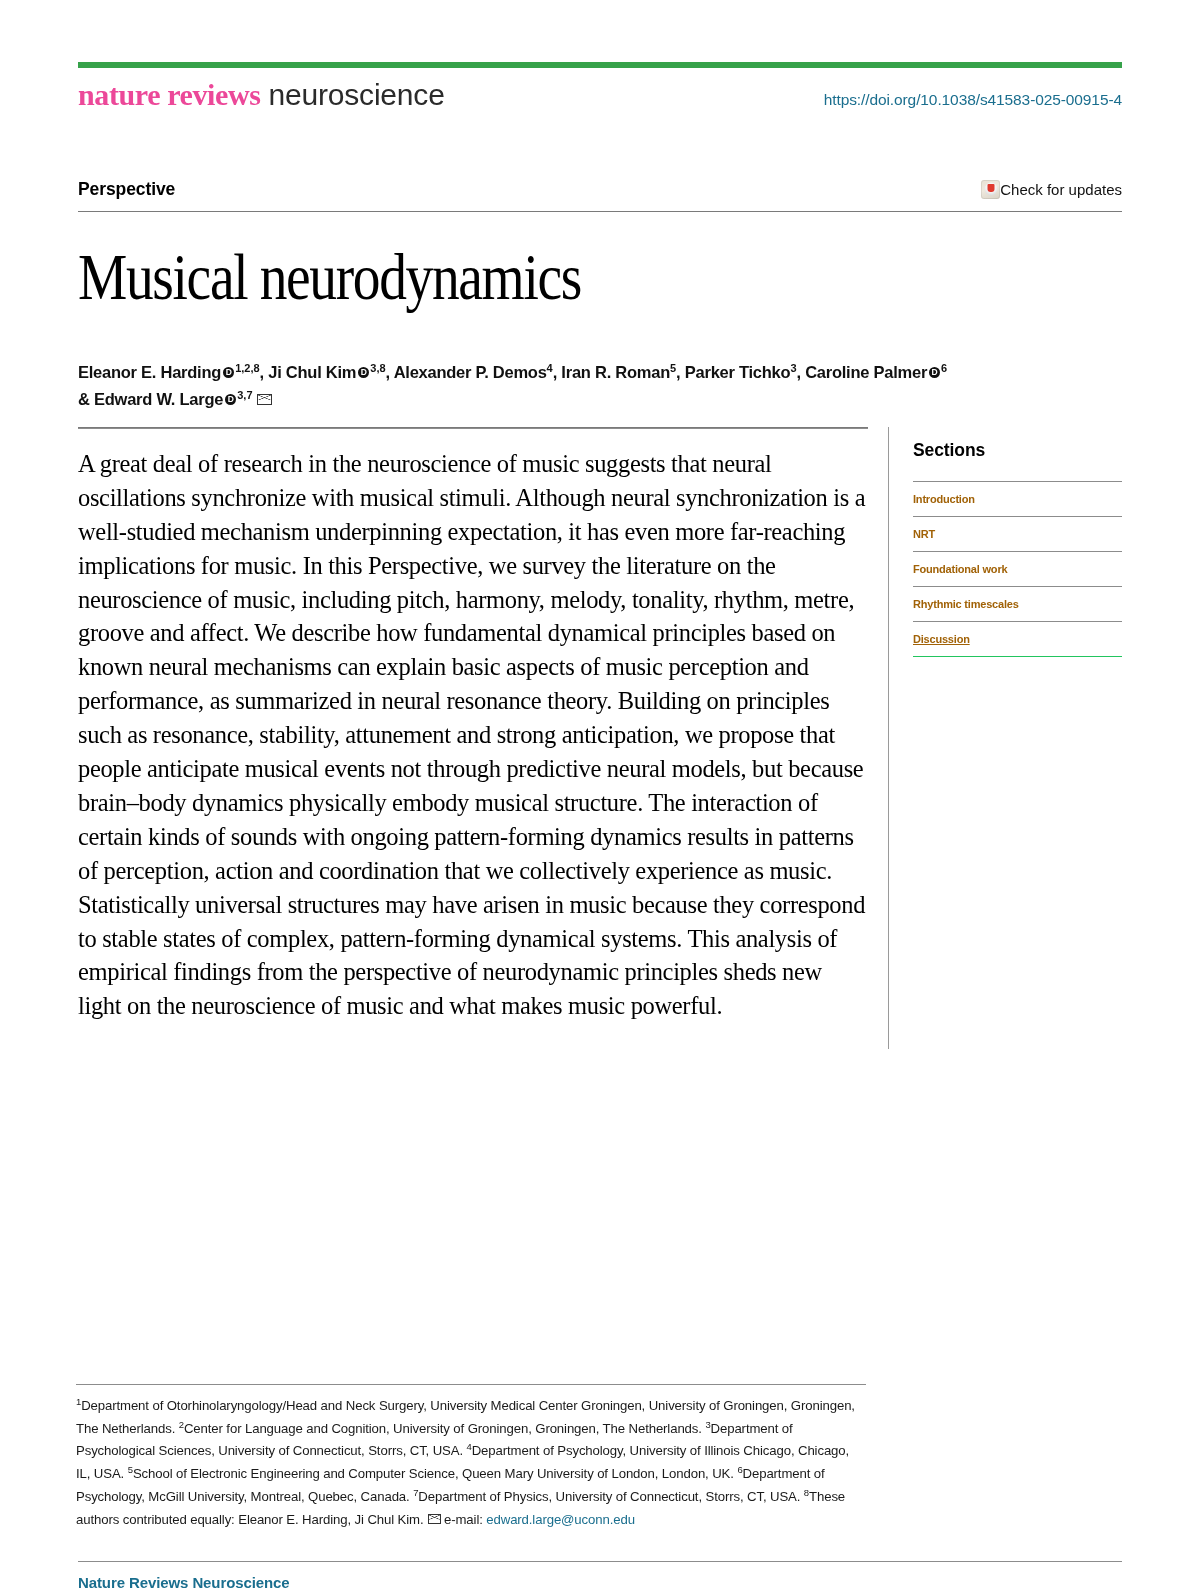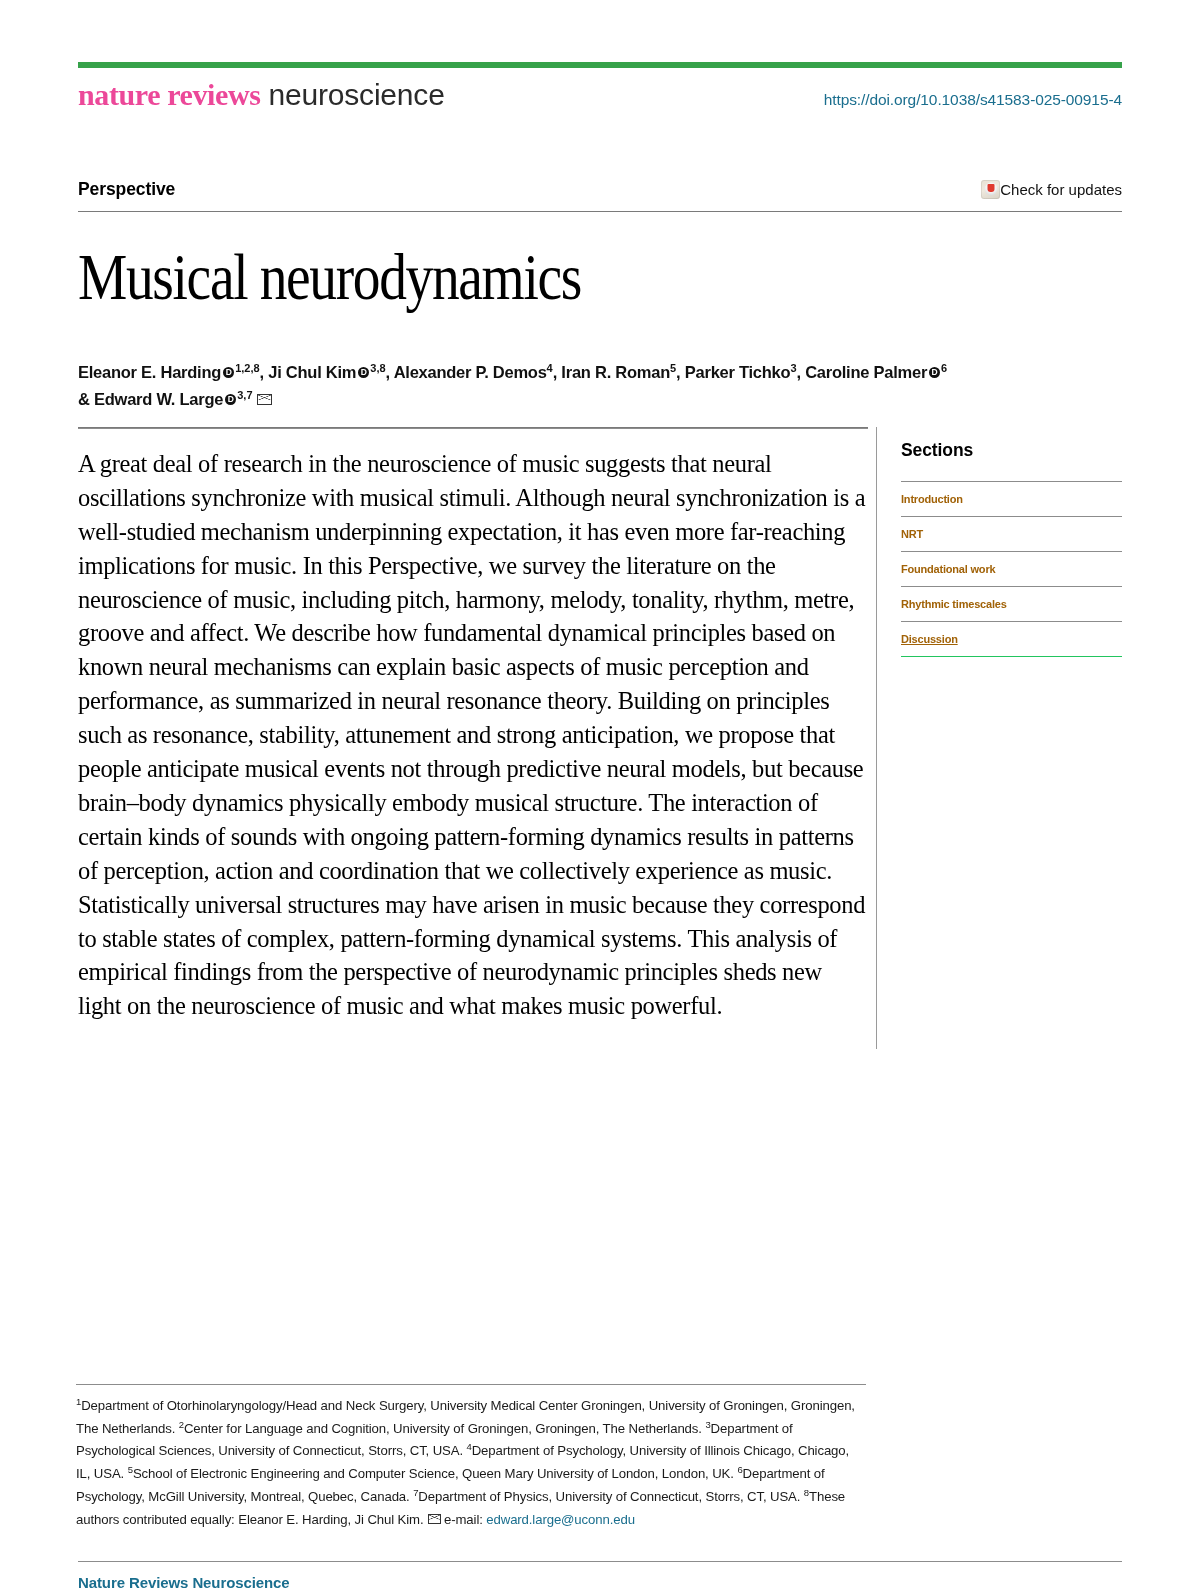--- a/index.html
+++ b/index.html
@@ -212,21 +212,21 @@
   }
   .col-abstract {
     width: 790px;
     flex: 0 0 790px;
     position: relative;
   }
   .col-sections {
     flex: 1 1 auto;
     padding-left: 24px;
     border-left: 1px solid #9a9a9a;
-    margin-left: 8px;
+    margin-left: 20px;
     position: relative;
   }
 
   .rule-top {
     height: 1px;
     background: #7a7a7a;
     width: 100%;
   }
   .abstract-heading {
     font-size: 17.5px;

